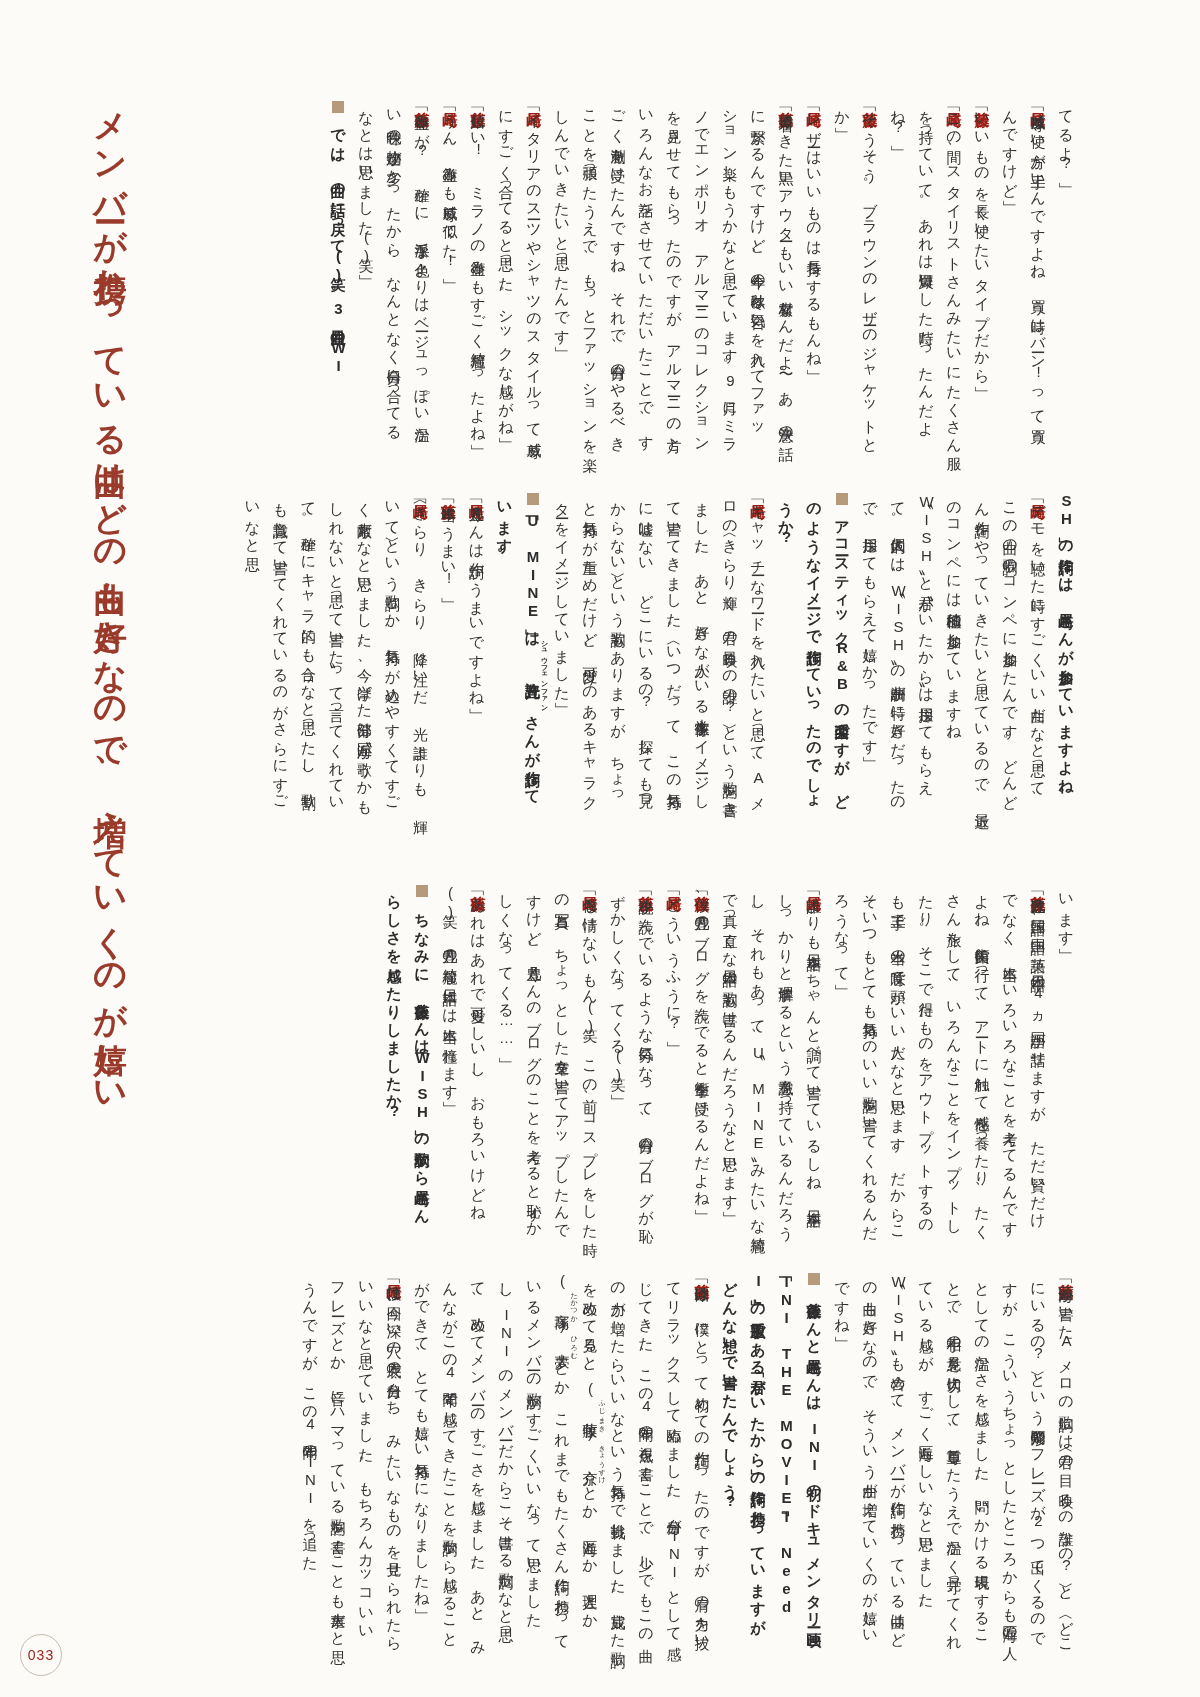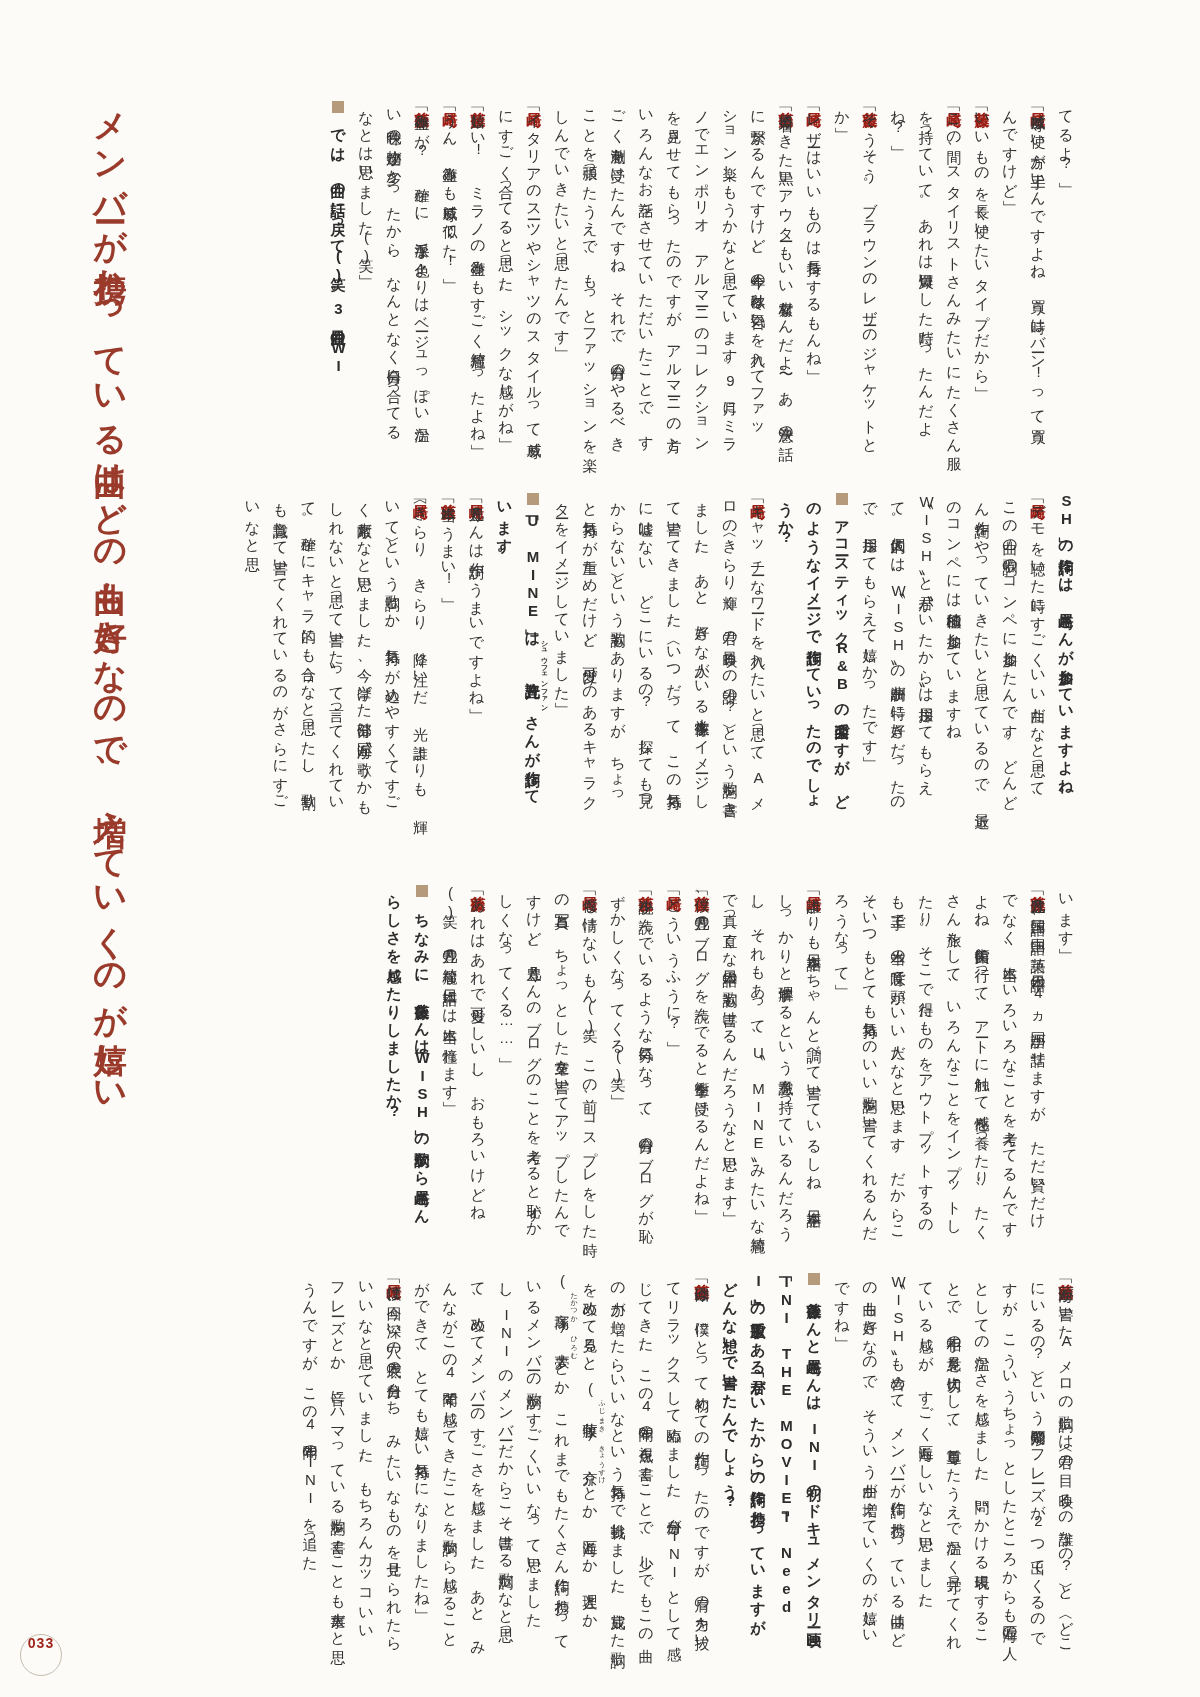--- a/index.html
+++ b/index.html
@@ -32,22 +32,22 @@
   .question,.question_continuation{font-weight:bold; color:var(--qtext);}
   .q-square{
     display:inline-block; width:12px; height:12px; background:var(--square);
     margin-bottom:6px; margin-top:1px;
   }
   ruby{ruby-align:center;}
   rt{font-size:7px; letter-spacing:0;}
   .page-number{
     position:absolute; left:20px; top:1634px; width:42px; height:42px;
     border:1.5px solid #c6bcae; border-radius:50%;
-    display:flex; align-items:flex-start; justify-content:center;
-    color:#a0261c; font-size:14px; font-weight:bold; letter-spacing:1px;
+    display:flex; align-items:center; justify-content:center;
+    color:#a0261c; font-size:14px; font-weight:normal; letter-spacing:1px;
   }
 </style>
 </head>
 <body>
 
 <div class="page">
   <div class="headline">メンバーが携わっている曲はどの曲も好きなので、増えていくのが嬉しい</div>
 
   <div class="band band-1">
       <p class="para continuation">てるよ?」</p>

